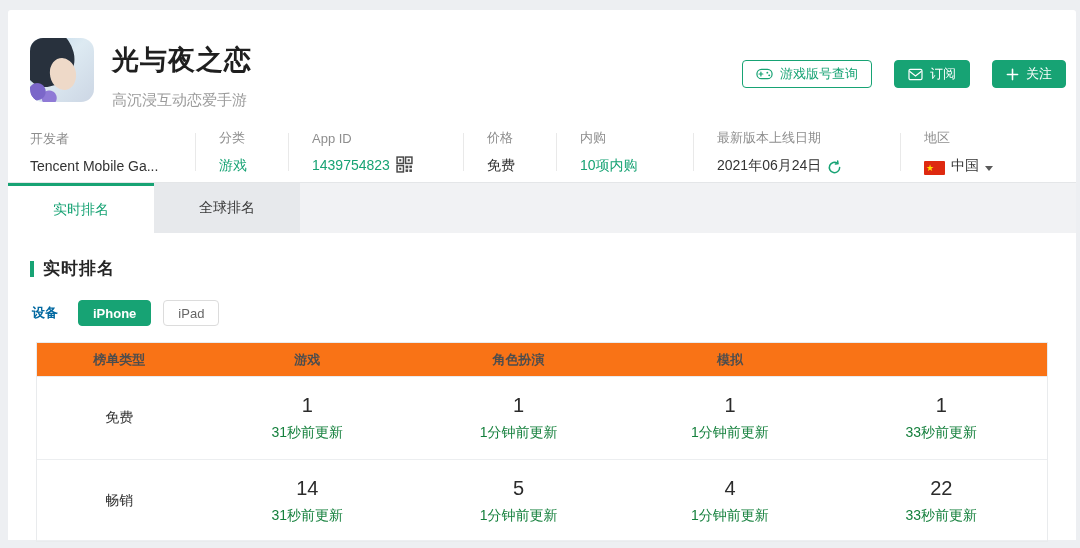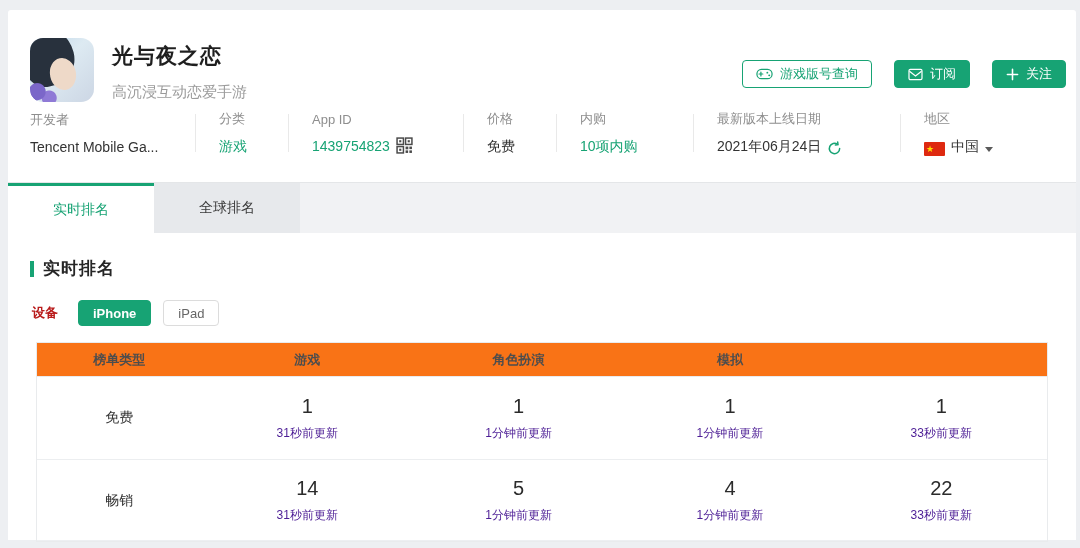--- a/index.html
+++ b/index.html
@@ -34,33 +34,33 @@
     background: #eed9c8; border-radius: 50%; transform: rotate(-12deg);
   }
   .app-icon .flowers {
     position: absolute; left: -4px; bottom: -4px; width: 40px; height: 32px;
     background:
       radial-gradient(circle at 28% 55%, #7b67c9 0 8px, transparent 9px),
       radial-gradient(circle at 58% 75%, #8f7ad6 0 7px, transparent 8px),
       radial-gradient(circle at 12% 82%, #6a55bd 0 6px, transparent 7px);
   }
   .title-block { margin-left: 18px; padding-top: 4px; }
-  .app-title { font-size: 21px; font-weight: bold; color: #1f1f1f; letter-spacing: 1px; }
+  .app-title { font-size: 27px; font-weight: bold; color: #1f1f1f; letter-spacing: 1px; }
   .app-subtitle { margin-top: 13px; font-size: 15px; color: #9b9b9b; }
   .header-actions { position: absolute; right: 10px; top: 50px; display: flex; gap: 22px; }
   .btn {
     display: inline-flex; align-items: center; gap: 7px;
     height: 28px; padding: 0 13px; border-radius: 4px;
     font-size: 13px; cursor: pointer;
     border: 1px solid #17a374; background: #fff; color: #17a374;
     font-family: inherit;
   }
   .btn.solid { background: #17a374; color: #fff; align-items: center; }
   
-  .info-row { display: flex; align-items: center; margin-top: 8px; }
+  .info-row { display: flex; align-items: center; margin-top: 19px; }
   .info-item { flex: 0 0 auto; }
   .info-item:nth-of-type(1) { width: 142px; }
   .info-item:nth-of-type(2) { width: 46px; }
   .info-item:nth-of-type(3) { width: 128px; }
   .info-item:nth-of-type(4) { width: 46px; }
   .info-item:nth-of-type(5) { width: 90px; }
   .info-item:nth-of-type(6) { width: 160px; }
   .info-label { font-size: 13px; color: #8e8e8e; white-space: nowrap; }
   .info-value {
     margin-top: 10px; font-size: 14px; color: #333;
@@ -87,21 +87,21 @@
     font-size: 14px; color: #3a3a3a; cursor: pointer;
   }
   .tab.active { background: #fff; border-top: 3px solid #17a374; color: #17a374; }
   .tab.inactive { background: #e7e9ec; }
   
   .content-card { margin: 0 4px 0 8px; height: 307px; background: #fff; padding-top: 24px; }
   .section-title { display: flex; align-items: center; margin-left: 22px; }
   .section-bar { width: 4px; height: 16px; background: #17a374; margin-right: 9px; }
   .section-text { font-size: 17px; font-weight: bold; color: #262626; letter-spacing: 1px; }
   .device-row { display: flex; align-items: center; margin: 20px 0 0 24px; }
-  .device-label { font-size: 13px; font-weight: bold; color: #b91c1c; margin-right: 20px; }
+  .device-label { font-size: 13px; font-weight: bold; color: #0369a1; margin-right: 20px; }
   .device-btn {
     height: 26px; padding: 0 14px; border-radius: 4px; font-size: 13px;
     margin-right: 12px; display: inline-flex; align-items: center;
     border: 1px solid #dcdcdc; background: #fff; color: #666; cursor: pointer;
     font-family: inherit;
   }
   .device-btn.active { background: #17a374; border-color: #17a374; color: #fff; font-weight: bold; }
   
   .rank-table { margin: 16px 28px 0 28px; border: 1px solid #e9ebed; }
   .t-header {
@@ -109,21 +109,21 @@
     background: #f97316; border-bottom: 1px solid #e9ebed;
   }
   .t-h-cell { font-size: 13px; color: #4d4d4d; font-weight: bold; text-align: center; }
   .c0 { width: 16.3%; }
   .cN { width: 20.925%; }
   .t-row { display: flex; height: 82px; align-items: center; }
   .t-row + .t-row { border-top: 1px solid #eceef0; }
   .t-type { font-size: 14px; color: #333; text-align: center; }
   .t-cell { text-align: center; }
   .t-rank { font-size: 20px; color: #2b2b2b; }
-  .t-updated { font-size: 12px; color: #4c1d95; margin-top: 7px; }
+  .t-updated { font-size: 14px; color: #15803d; margin-top: 7px; }
 </style>
 </head>
 <body>
 
 <div class="header-card">
   <div class="header-top">
     <div class="app-icon">
       <span class="hair"></span>
       <span class="face"></span>
       <span class="flowers"></span>

